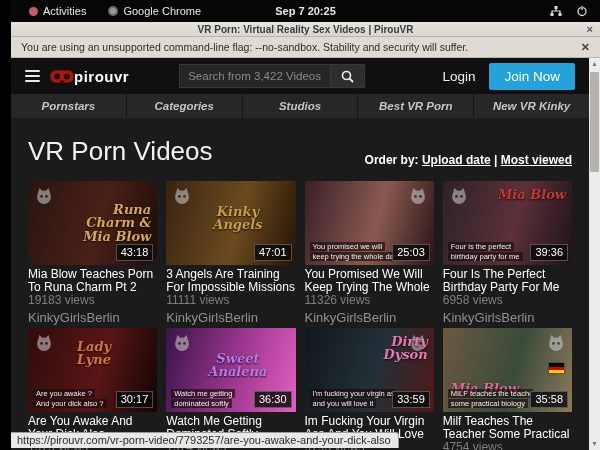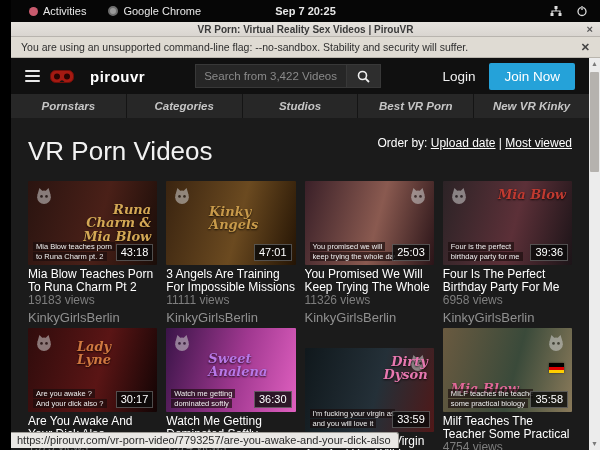--- a/index.html
+++ b/index.html
@@ -33,21 +33,21 @@
 
   
   .viewport { position:relative; flex:1; background:#1b1b1b; overflow:hidden; }
   .pagecol { position:absolute; inset:0 11px 0 0; overflow:hidden; }
 
   
   .site-header { height:36px; background:#101010; display:flex; align-items:center;
     padding:0 14px; gap:10px; }
   .hamburger { width:15px; display:flex; flex-direction:column; gap:3px; cursor:pointer; }
   .hamburger span { height:2px; background:#e8e8e8; border-radius:1px; }
-  .logo { display:flex; align-items:center; gap:16px; cursor:pointer; }
+  .logo { display:flex; align-items:center; gap:0; cursor:pointer; }
   .logo-txt { color:#fff; font-weight:bold; font-size:15px; letter-spacing:.5px; }
   .search-wrap { display:flex; margin-left:40px; }
   .search-input { width:152px; height:24px; background:#262626; border:1px solid #383838;
     color:#bdbdbd; font-size:11.5px; padding:0 8px; outline:none;
     font-family:"Liberation Sans", sans-serif; }
   .search-input::placeholder { color:#8a8a8a; }
   .search-btn { width:34px; height:24px; background:#2e2e2e; border:1px solid #383838;
     border-left:none; display:flex; align-items:center; justify-content:center; cursor:pointer; }
   .hdr-right { margin-left:auto; display:flex; align-items:center; gap:14px; }
   .login { color:#f0f0f0; font-size:13.5px; cursor:pointer; }
@@ -56,37 +56,37 @@
 
   
   .mainnav { height:24px; background:#1c1c1c; display:flex;font-style:italic; }
   .nav-item { flex:1; display:flex; align-items:center; justify-content:center;
     background:#272727; border-right:1px solid #141414; color:#c6c6c6; font-size:11.5px;
     font-weight:bold; cursor:pointer; }
   .nav-item:last-child { border-right:none; }
 
   
   .content { padding:0 17px; }
-  .page-head { display:flex; align-items:flex-start; justify-content:space-between;
+  .page-head { display:flex; align-items:flex-end; justify-content:space-between;
     padding:18px 0 14px; }
   .page-title { color:#f2f2f2; font-size:26px; font-weight:normal; }
-  .order-by { color:#fff; font-size:12px; font-weight:normal; }
+  .order-by { color:#fff; font-size:12px; font-weight:bold; }
   .order-link { color:#fff; text-decoration:underline; cursor:pointer; }
   .order-sep { color:#fff; }
 
   
   .grid { display:grid; grid-template-columns:repeat(4,1fr); column-gap:9px; row-gap:4px; }
   .card { display:block; }
   .thumb { position:relative; width:100%; height:84px; overflow:hidden; cursor:pointer;
     border-radius:1px; }
   .script { position:absolute; font-family:"DejaVu Serif", serif; font-style:italic;
     font-weight:bold; font-size:13px; line-height:1.05; text-shadow:0 1px 2px rgba(0,0,0,.8);
     pointer-events:none; }
   .pos-right { right:6px; top:26%; text-align:right; max-width:72px; }
-  .pos-center { left:50%; transform:translateX(-50%); top:28%; text-align:left; max-width:80px;margin-left:7px; }
+  .pos-center { left:50%; transform:translateX(-50%); top:28%; text-align:center; max-width:80px;margin-left:7px; }
   .pos-left { left:24%; top:14%; max-width:70px;text-align:center; }
   .pos-top-right { right:6px; top:8%; text-align:right; max-width:72px; }
   .pos-bottom-left { left:8px; bottom:16px; max-width:84px; }
   .mask { position:absolute; opacity:.55; }
   .mask-tl { left:6px; top:5px; }
   .mask-tr { right:6px; top:5px; }
   .captions { position:absolute; left:5px; bottom:4px; display:flex; flex-direction:column;
     align-items:flex-start; gap:1px; max-width:85px; }
   .cap { background:rgba(25,12,12,.65); color:#eee; font-size:7.5px; line-height:1.2;
     padding:0 3px; white-space:nowrap; overflow:hidden; max-width:85px; }
@@ -216,38 +216,34 @@
       <div class="content">
         <div class="page-head">
           <h1 class="page-title">VR Porn Videos</h1>
           <div class="order-by">
             <span>Order by:</span>
             <span> <a class="order-link">Upload date</a><span class="order-sep"> | </span><a class="order-link">Most viewed</a></span>
           </div>
         </div>
         <div class="grid">
             <div class="card">
-    <div class="thumb" style="background: linear-gradient(105deg, rgb(42, 20, 16) 0%, rgb(74, 32, 24) 55%, rgb(26, 13, 8) 100%);">
+    <div class="thumb" style="background: linear-gradient(105deg, rgb(42, 20, 16) 0%, rgb(74, 32, 24) 55%, rgb(26, 13, 8) 100%); border-radius: 12px;">
       <span class="mask mask-tl">
         <svg width="20" height="20" viewBox="0 0 24 24">
                     <g fill="#cfcfcf">
                       <path d="M4 11 L6.5 2.5 L11 7 Z"></path>
                       <path d="M20 11 L17.5 2.5 L13 7 Z"></path>
                       <circle cx="12" cy="13.5" r="8.2"></circle>
                     </g>
                     <circle cx="9" cy="12.5" r="1.6" fill="#2a2a2a"></circle>
                     <circle cx="15" cy="12.5" r="1.6" fill="#2a2a2a"></circle>
                   </svg>
       </span>
       <span class="script pos-right" style="color: rgb(212, 168, 85);">Runa Charm &amp; Mia Blow</span>
 
-      <span class="captions">
-                  <span class="cap">Mia Blow teaches porn</span>
-                  <span class="cap">to Runa Charm pt. 2</span>
-                </span>
       <span class="duration">43:18</span>
     </div>
     <div class="v-title">Mia Blow Teaches Porn To Runa Charm Pt 2</div>
     <div class="v-views">19183 views</div>
     <div class="v-studio">KinkyGirlsBerlin</div>
   </div>
             <div class="card">
     <div class="thumb" style="background: linear-gradient(105deg, rgb(58, 36, 16) 0%, rgb(107, 74, 32) 55%, rgb(36, 20, 4) 100%);">
       <span class="mask mask-tl">
         <svg width="20" height="20" viewBox="0 0 24 24">
@@ -361,21 +357,21 @@
                   <span class="cap">Watch me getting</span>
                   <span class="cap">dominated softly</span>
                 </span>
       <span class="duration">36:30</span>
     </div>
     <div class="v-title">Watch Me Getting Dominated Softly</div>
     <div class="v-views">1974 views</div>
     <div class="v-studio"></div>
   </div>
             <div class="card">
-    <div class="thumb" style="background: linear-gradient(105deg, rgb(16, 24, 28) 0%, rgb(36, 48, 56) 55%, rgb(80, 24, 24) 100%); margin-top: 20px;">
+    <div class="thumb" style="background: linear-gradient(105deg, rgb(16, 24, 28) 0%, rgb(36, 48, 56) 55%, rgb(80, 24, 24) 100%);">
       <span class="mask mask-tr">
         <svg width="20" height="20" viewBox="0 0 24 24">
                     <g fill="#cfcfcf">
                       <path d="M4 11 L6.5 2.5 L11 7 Z"></path>
                       <path d="M20 11 L17.5 2.5 L13 7 Z"></path>
                       <circle cx="12" cy="13.5" r="8.2"></circle>
                     </g>
                     <circle cx="9" cy="12.5" r="1.6" fill="#2a2a2a"></circle>
                     <circle cx="15" cy="12.5" r="1.6" fill="#2a2a2a"></circle>
                   </svg>

